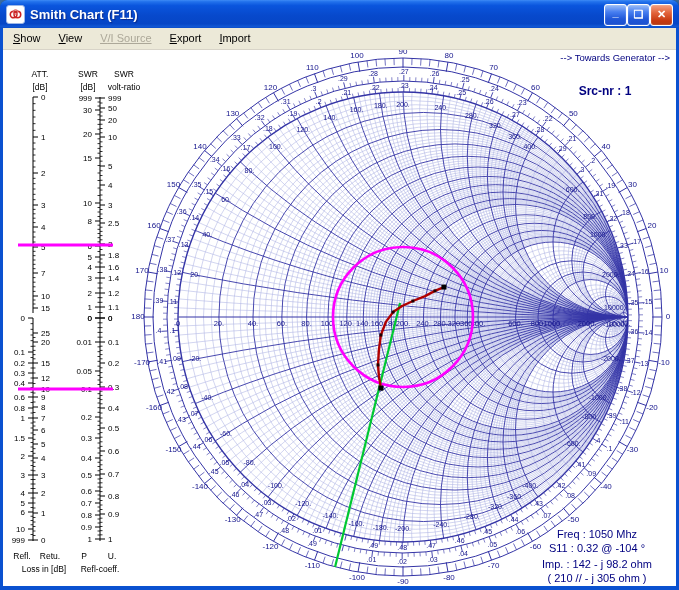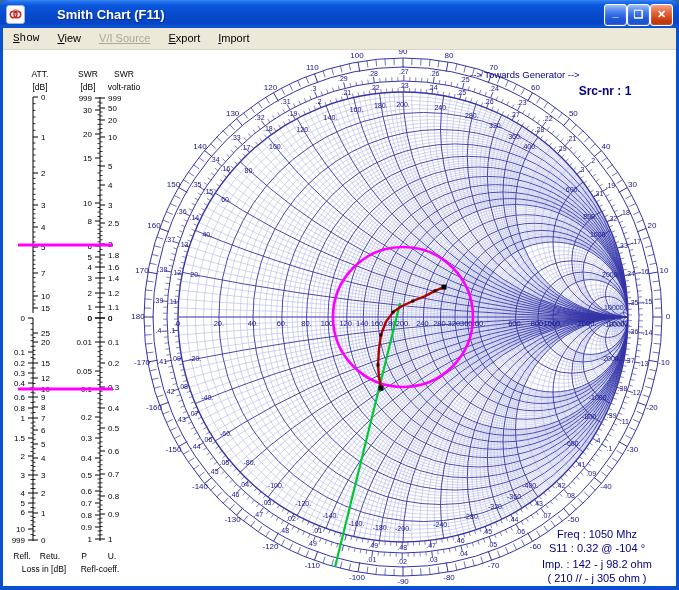--- a/index.html
+++ b/index.html
@@ -1,37 +1,37 @@
 <!DOCTYPE html>
 <html><head>
 <meta charset="utf-8">
 <style>
   html,body{margin:0;padding:0;background:#3a6ea5;font-family:"Liberation Sans",sans-serif;}
   .window{position:relative;width:679px;height:590px;background:#0A51D0;border-radius:8px 8px 0 0;overflow:hidden;box-shadow:2px 2px 6px rgba(0,0,0,.4);}
   .titlebar{position:absolute;left:0;top:0;width:679px;height:28px;
     background:linear-gradient(180deg,#3E8BF5 0%,#2272EC 6%,#0A55DD 20%,#0749CC 55%,#0646C6 85%,#1157D4 94%,#0B4DC9 100%);
     border-radius:7px 7px 0 0;display:flex;align-items:center;}
   .app-icon{width:17px;height:17px;margin:0 5px 0 6px;background:#fff;border:1px solid #9db8e8;border-radius:3px;display:flex;align-items:center;justify-content:center;}
-  .title{color:#fff;font-weight:bold;font-size:13px;text-shadow:1px 1px 1px #0a2a8c;flex:1;margin-left:27px;}
+  .title{color:#fff;font-weight:bold;font-size:13px;text-shadow:1px 1px 1px #0a2a8c;flex:1;}
   .winbtn{position:absolute;top:4px;width:21px;height:20px;border:1px solid #fff;border-radius:3px;
     color:#fff;font-weight:bold;font-size:11px;text-align:center;line-height:18px;cursor:default;
     background:linear-gradient(180deg,#9CBEF7 0%,#477EF0 35%,#2057D8 70%,#1D51CE 100%);box-shadow:inset 0 0 1px #fff;}
   .winbtn.close{background:linear-gradient(180deg,#F3A183 0%,#E2633A 40%,#C6380F 80%,#B53C16 100%);}
   .winbtn.min{right:52px;line-height:14px;}
   .winbtn.max{right:29px;}
   .winbtn.close{right:6px;}
   .menubar{position:absolute;left:3px;top:28px;width:673px;height:21px;background:#ECE9D8;border-bottom:1px solid #d8d4c8;font-size:11px;display:flex;align-items:center;}
   .menu-item{padding:3px 9px 4px 9px;color:#000;}
-  .menu-item:first-child{margin-left:1px;font-family:Liberation Mono, monospace;}
+  .menu-item:first-child{margin-left:1px;}
   .menu-item.disabled{color:#ACA899;text-decoration:underline;}
   .client{position:absolute;left:3px;top:50px;width:673px;height:536px;background:#fff;}
   .client svg{position:absolute;left:0;top:0;}
   .ovl{position:absolute;color:#000080;}
   .lbl-load{left:167px;top:2px;width:200px;text-align:center;font-size:9.5px;}
-  .lbl-gen{left:467px;top:2px;width:200px;text-align:left;font-size:9.5px;margin-top:17px;}
+  .lbl-gen{left:467px;top:2px;width:200px;text-align:right;font-size:9.5px;}
   .lbl-src{left:502px;top:34px;width:200px;text-align:center;font-size:12px;font-weight:bold;}
   .readout{left:504px;top:477px;width:180px;text-align:center;font-size:11px;line-height:14px;}
   .readout .gap{margin-top:2px;}
 </style>
 </head>
 <body>
 
 <div class="window">
   <div class="titlebar">
     <span class="app-icon">

